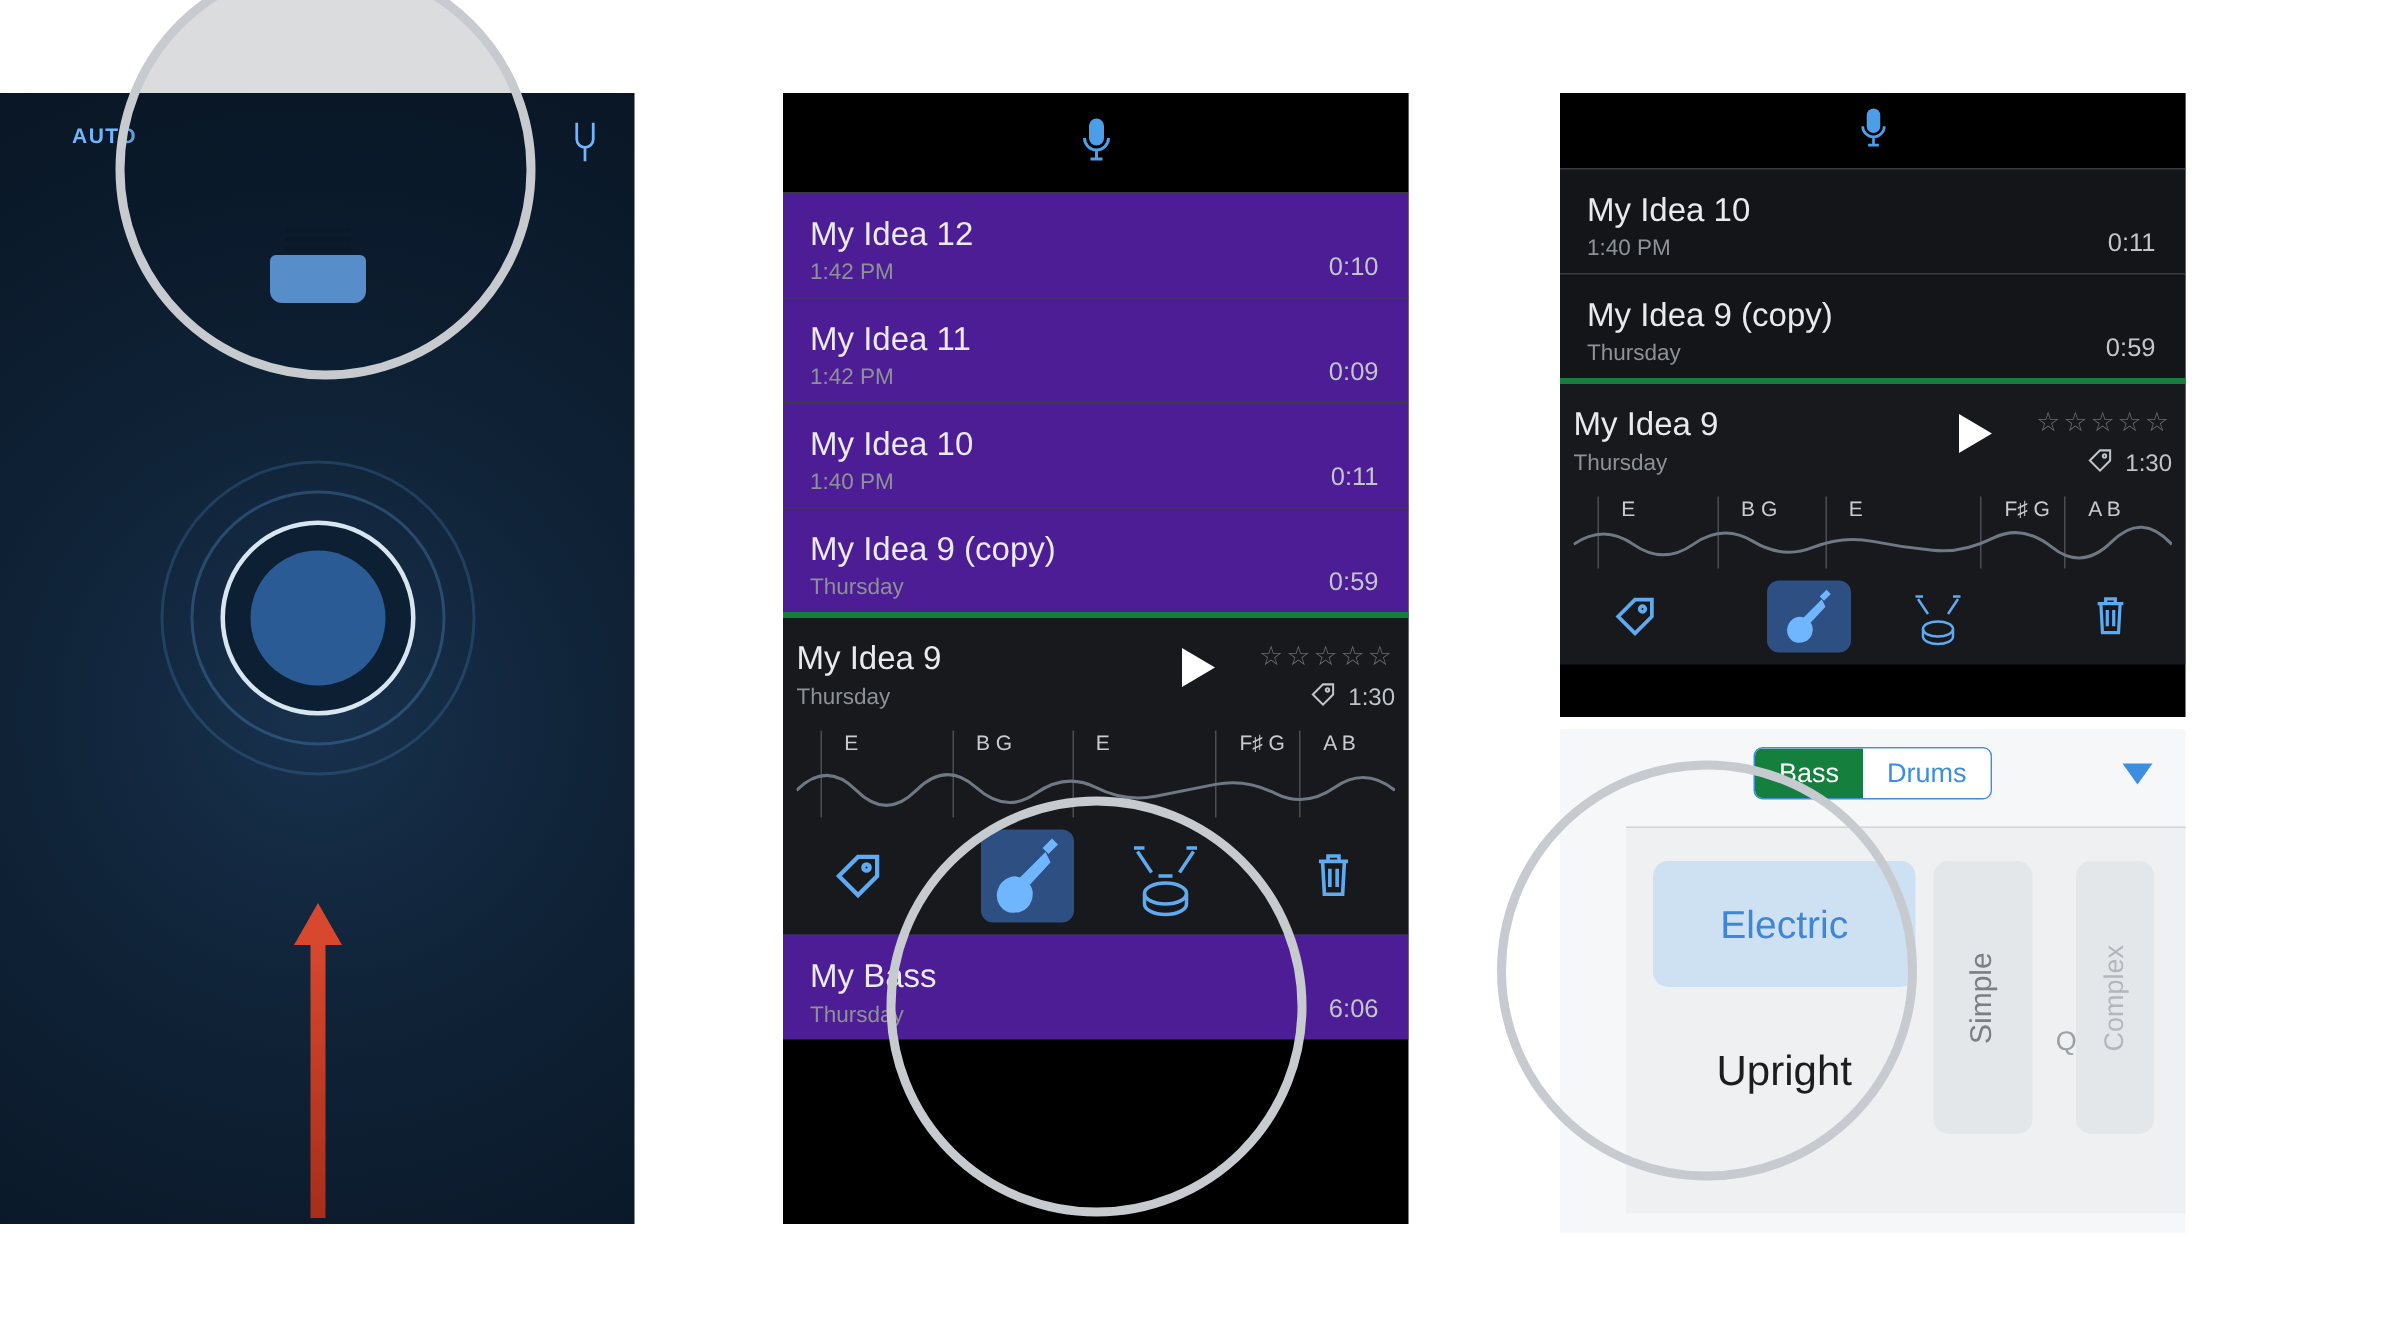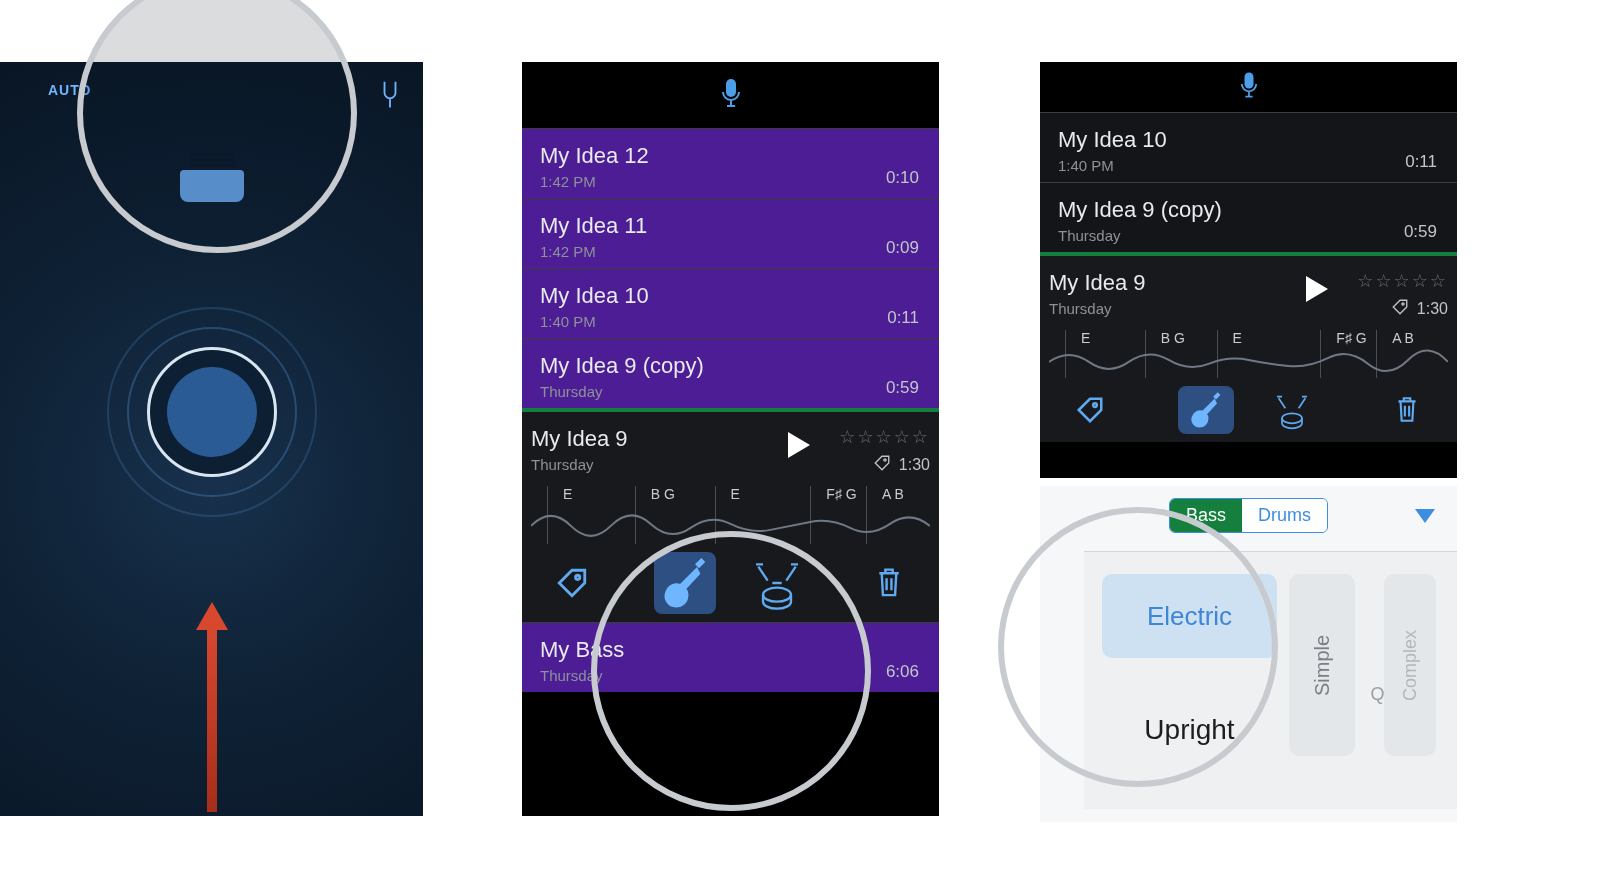--- a/index.html
+++ b/index.html
@@ -84,21 +84,21 @@
   .picker { position:absolute; left:1040px; top:486px; width:417px; height:336px; background:#f5f7f8; }
   .seg-wrap { display:flex; align-items:center; justify-content:center; gap:20px; padding:12px 0 18px; position:relative; }
   .seg { display:flex; border:1px solid #3d8ee0; border-radius:6px; overflow:hidden; font-size:18px; }
   .seg div { padding:6px 16px; color:#3d8ee0; background:#fff; }
   .seg div.sel { background:#15803d; color:#fff; }
   .disclosure { position:absolute; right:22px; width:0;height:0;border-left:10px solid transparent;border-right:10px solid transparent;border-top:14px solid #3d8ee0; }
 
   .pad-grid { position:relative; height:258px; background:#eef0f2; border-top:1px solid #d2d6da;margin-left:44px; }
   .pad { position:absolute; border-radius:10px; display:flex; align-items:center; justify-content:center; font-size:26px; }
   .pad.electric { left:18px;  top:22px; width:175px; height:84px; background:#cde1f2; color:#3f86d6; }
-  .pad.upright  { left:18px;  top:136px; width:175px; height:84px; color:#1b1d1f; font-size:28px; }
+  .pad.upright  { left:18px;  top:120px; width:175px; height:84px; color:#1b1d1f; font-size:28px; }
   .pad.simple   { left:205px; top:22px; width:66px; height:182px; background:#e4e7ea; color:#7a7f85; writing-mode:vertical-rl; transform:rotate(180deg); font-size:20px; }
   .pad.quiet    { left:278px; top:126px; width:60px; height:32px; color:#9aa0a6; font-size:18px; }
   .pad.complex  { left:300px; top:22px; width:52px; height:182px; background:#e4e7ea; color:#b2b7bd; writing-mode:vertical-rl; transform:rotate(180deg); font-size:18px; }
 
   
   .mag3 { position:absolute; left:998px; top:507px; width:280px; height:280px; border-radius:50%; border:6px solid #c7cbcf; pointer-events:none; }
 </style>
 </head>
 <body>
 

